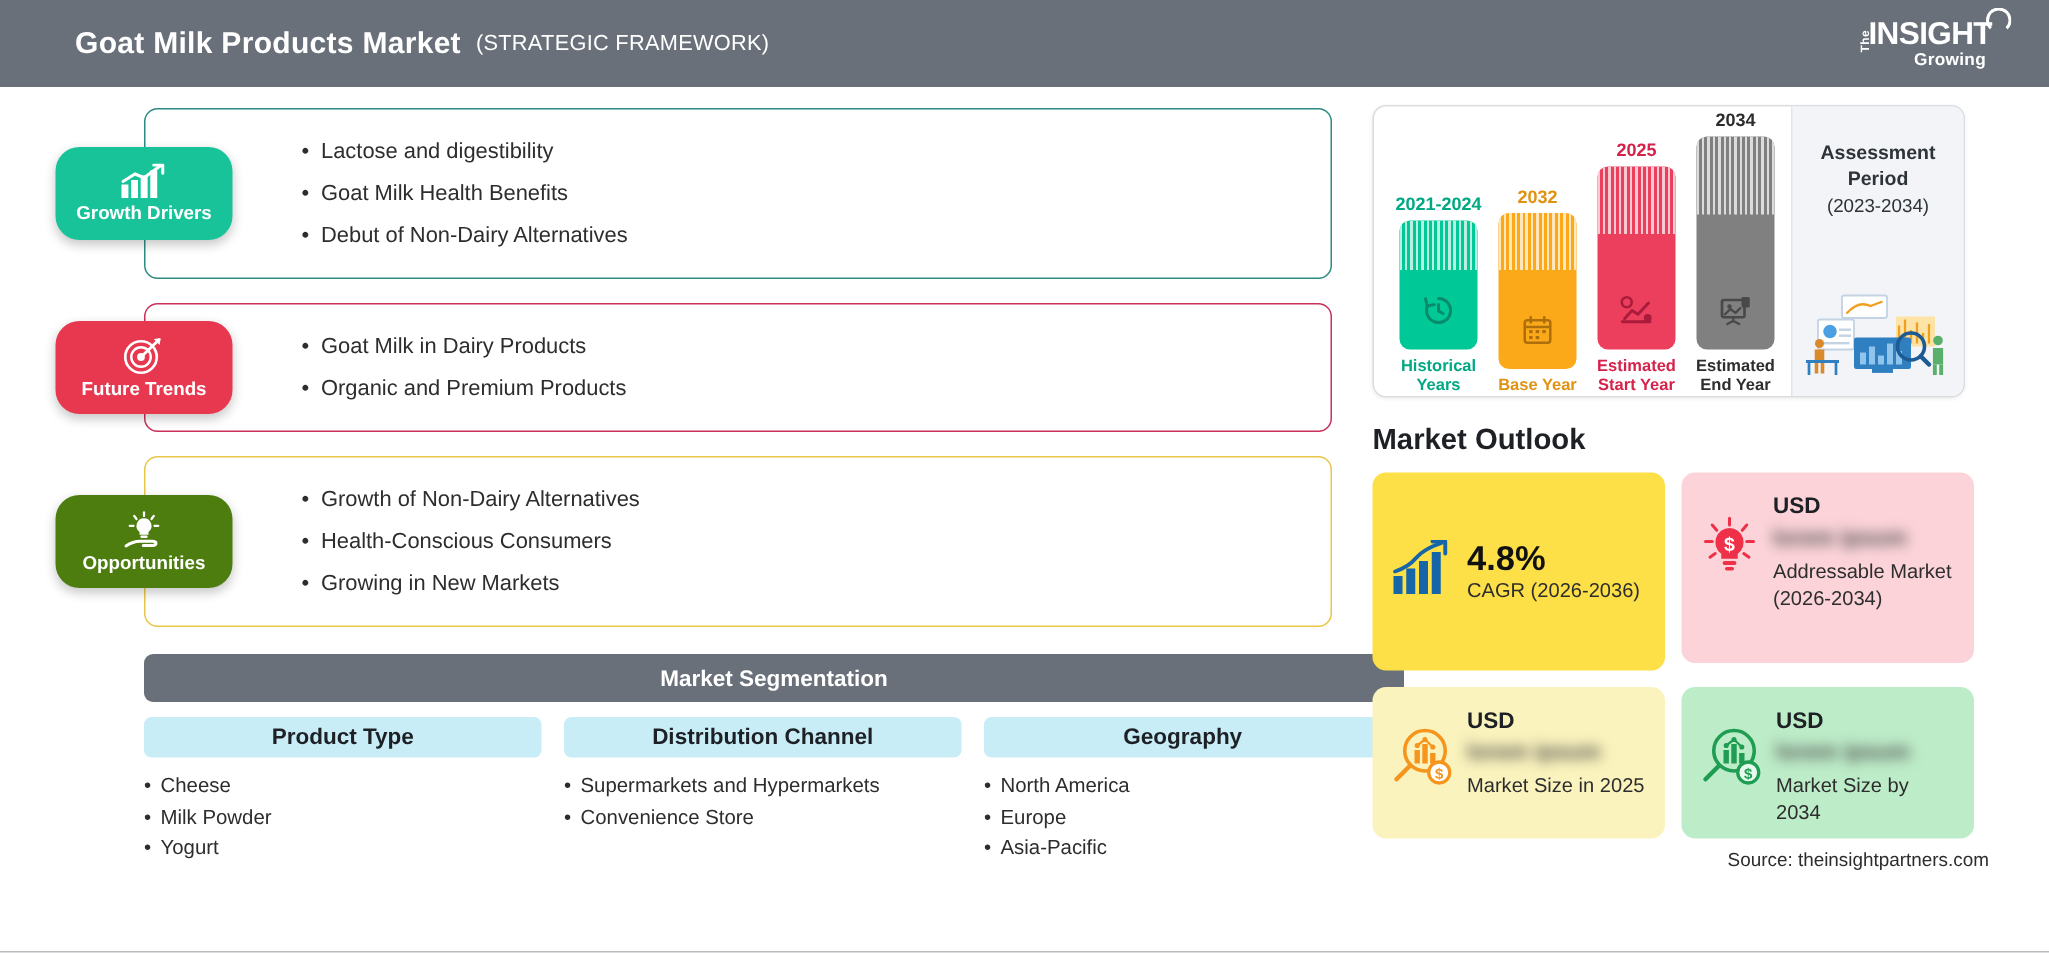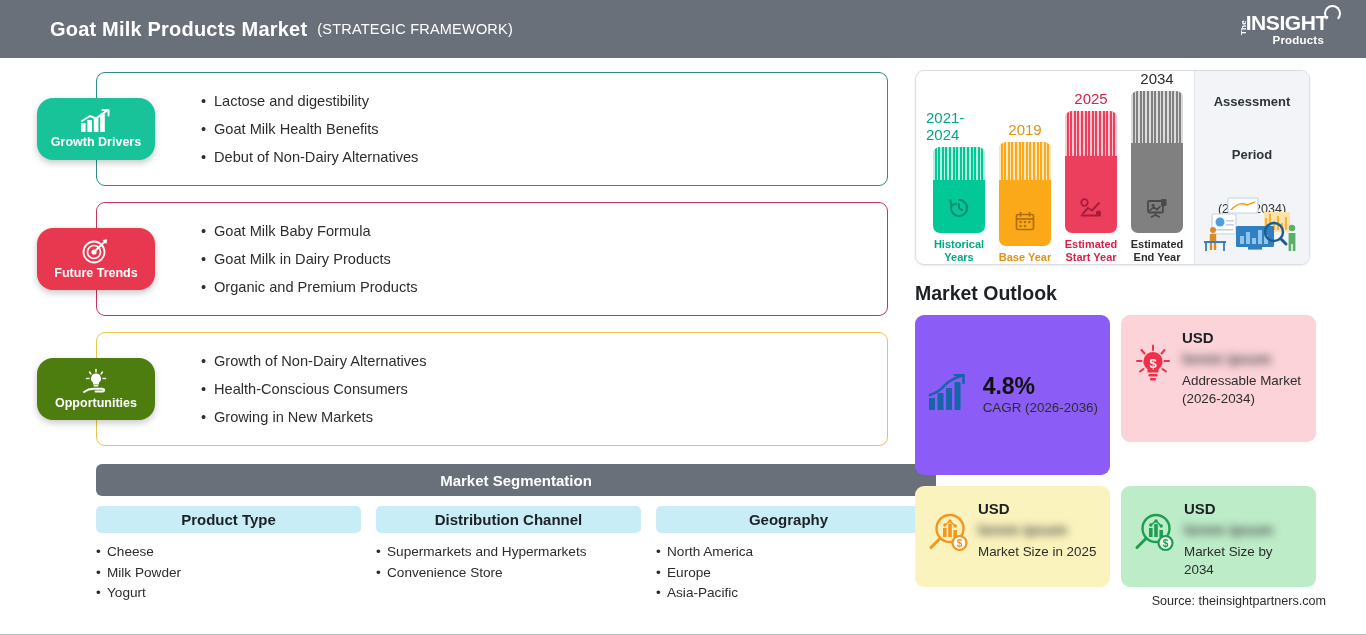--- a/index.html
+++ b/index.html
@@ -203,22 +203,22 @@
     padding: 0 4px 0 10px;
     width: 278px;
   }
   .tl-item {
     width: 66px;
     display: flex;
     flex-direction: column;
     align-items: center;
   }
   .tl-year {
-    font-size: 15px;
-    font-weight: normal;
+    font-size: 12px;
+    font-weight: bold;
     margin-bottom: 4px;
   }
   .tl-bar {
     width: 52px;
     border-radius: 7px;
     position: relative;
     overflow: hidden;
     display: flex;
     align-items: flex-end;
     justify-content: center;
@@ -239,21 +239,20 @@
   }
   .tl-right {
     width: 117px;
     background: #f2f4f7;
     border-left: 1px solid #e2e5e8;
     display: flex;
     flex-direction: column;
     align-items: center;
     padding-top: 22px;
     position: relative;
-    gap: 36px;
   }
   .tl-assess-title {
     font-size: 13px;
     font-weight: bold;
     color: #2d3338;
     text-align: center;
     line-height: 17px;
   }
   .tl-assess-range {
     font-size: 12.5px;
@@ -276,21 +275,21 @@
     margin-left: 5px;
     width: 412px;
   }
   .mo-card {
     width: 195px;
     border-radius: 9px;
     padding: 13px 12px;
     display: flex;
     align-items: flex-start;
   }
-  .mo-card.blue   { background: #8b5cf6; height: 160px; align-items: center; justify-content: space-between; }
+  .mo-card.blue   { background: #fde047; height: 132px; align-items: center; }
   .mo-card.pink   { background: #fbd3d8; height: 127px; }
   .mo-card.yellow { background: #fbf3bd; height: 101px; }
   .mo-card.green  { background: #bdecc8; height: 101px; }
 
   .mo-icon { flex: 0 0 auto; margin-right: 9px; }
   .mo-text { display: flex; flex-direction: column; }
   .mo-usd {
     font-size: 15px;
     font-weight: bold;
     color: #1d2125;
@@ -330,21 +329,21 @@
   <span class="header-title">Goat Milk Products Market</span>
   <span class="header-sub">(STRATEGIC FRAMEWORK)</span>
 
   <div class="logo">
     <span class="logo-the">The</span>
     <span class="logo-main">
       <span class="logo-insight">
         <span>INSIGHT</span>
         <span class="logo-circle"></span>
       </span>
-      <span class="logo-partners">Products</span>
+      <span class="logo-partners">Growing</span>
     </span>
   </div>
 </div>
 
 <div class="body-wrap">
 
   <div class="left-col">
 
     <div class="drv-card teal">
       <div class="drv-badge teal">
@@ -374,21 +373,20 @@
             <circle cx="13" cy="14" r="10.5" stroke="#fff" stroke-width="1.8" fill="none"></circle>
             <circle cx="13" cy="14" r="6.5" stroke="#fff" stroke-width="1.6" fill="none"></circle>
             <circle cx="13" cy="14" r="2.6" fill="#fff"></circle>
             <path d="M13 14 L25 2.5" stroke="#fff" stroke-width="2" stroke-linecap="round"></path>
             <path d="M21.5 2 L26 1.5 L25.5 6" fill="#fff"></path>
           </svg>
         </span>
         <span class="drv-badge-label">Future Trends</span>
       </div>
       <ul class="drv-list">
-        <li>Goat Milk Baby Formula</li>
         <li>Goat Milk in Dairy Products</li>
         <li>Organic and Premium Products</li>
       </ul>
     </div>
 
     <div class="drv-card yellow">
       <div class="drv-badge yellow">
         <span>
           <svg width="32" height="26" viewBox="0 0 32 26">
             <g stroke="#fff" stroke-width="1.5" stroke-linecap="round">
@@ -455,21 +453,21 @@
                 <path d="M11 3 a8 8 0 1 1 -7.2 4.6" stroke="#0a7d62" stroke-width="2" fill="none" stroke-linecap="round"></path>
                 <path d="M2.4 3.2 L3.4 8 L8.2 7.1" stroke="#0a7d62" stroke-width="2" fill="none" stroke-linecap="round" stroke-linejoin="round"></path>
                 <path d="M11 7 L11 11.4 L14 13" stroke="#0a7d62" stroke-width="2" fill="none" stroke-linecap="round"></path>
               </svg>
             </span>
           </div>
           <span class="tl-label" style="color:#00a884">Historical Years</span>
         </div>
 
         <div class="tl-item">
-          <span class="tl-year" style="color:#e09213">2019</span>
+          <span class="tl-year" style="color:#e09213">2032</span>
           <div class="tl-bar" style="height:104px;background:#fba919">
             <div class="tl-stripes" style="height:38px"></div>
             <span class="tl-icon">
               <svg width="22" height="22" viewBox="0 0 22 22">
                 <rect x="2.5" y="4.5" width="17" height="15" rx="1.6" stroke="#9c6309" stroke-width="1.7" fill="none"></rect>
                 <path d="M2.5 9 H19.5" stroke="#9c6309" stroke-width="1.7"></path>
                 <path d="M6.5 2.5 V6 M15.5 2.5 V6" stroke="#9c6309" stroke-width="1.7" stroke-linecap="round"></path>
                 <g fill="#9c6309">
                   <rect x="5.4" y="11" width="2.3" height="2.1"></rect>
                   <rect x="9.8" y="11" width="2.3" height="2.1"></rect>

